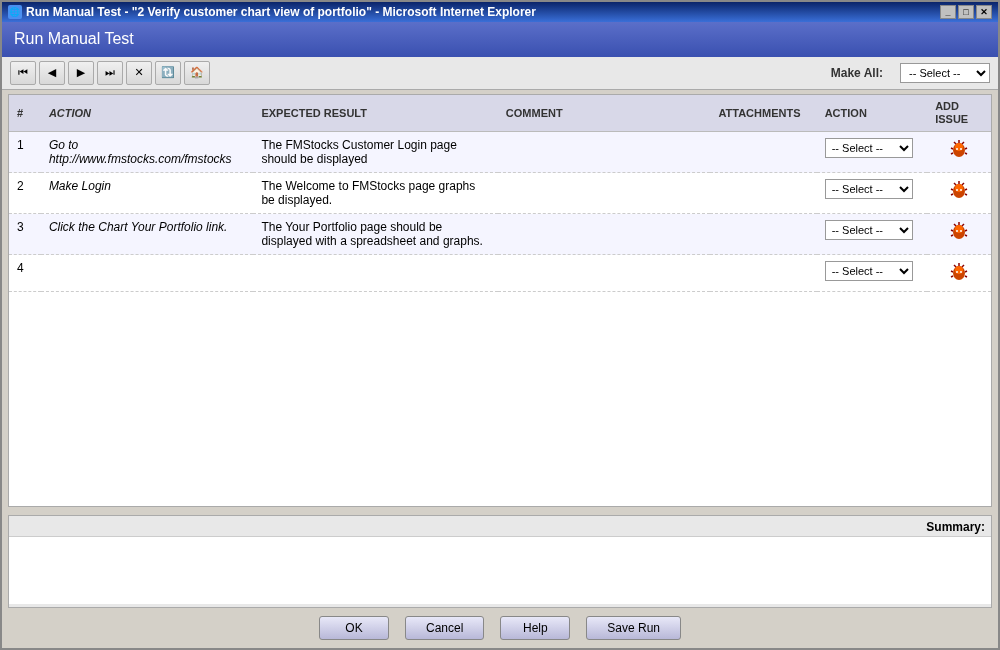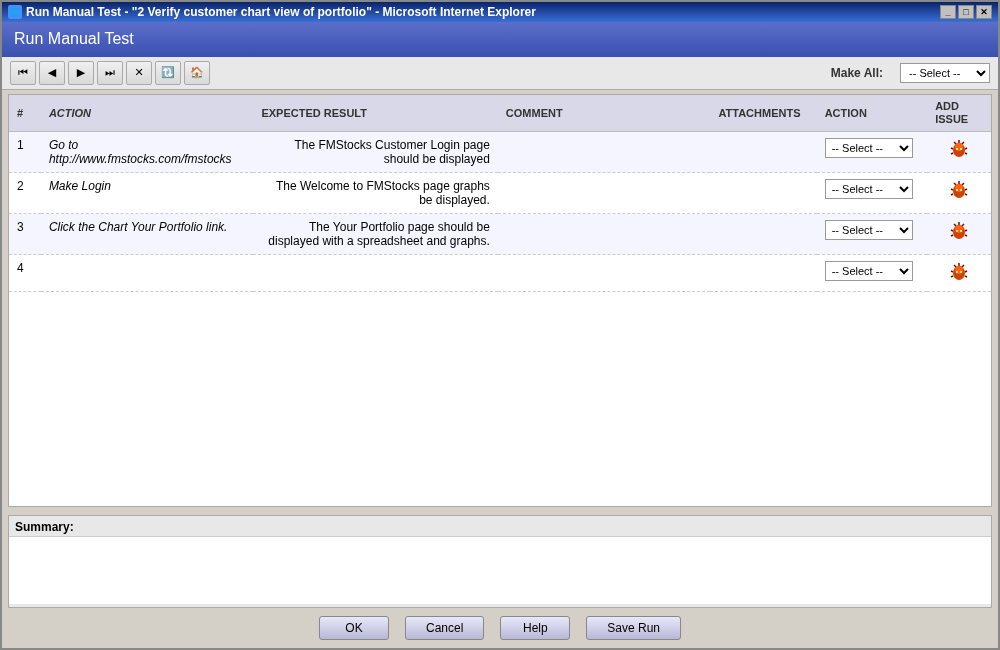--- a/index.html
+++ b/index.html
@@ -147,21 +147,21 @@
     }
     .test-table tbody tr:nth-child(odd) {
       background: #f5f5ff;
     }
     .test-table tbody tr:nth-child(even) {
       background: white;
     }
 
     .col-num { width: 30px; }
     .col-action { width: 200px; font-style: italic; }
-    .col-expected { width: 230px; text-align: right; }
+    .col-expected { width: 230px; }
     .col-comment { width: 200px; }
     .col-attachments { width: 100px; }
     .col-result { width: 100px; }
     .col-add-issue { width: 60px; text-align: center; }
 
     .result-select {
       padding: 2px 2px;
       font-size: 11px;
       border: 1px solid #999;
       background: white;
@@ -183,20 +183,21 @@
     .summary-section {
       margin: 4px 6px 0 6px;
       background: #e8e8e8;
       border: 1px solid #aaa;
     }
     .summary-label {
       font-weight: bold;
       font-size: 12px;
       padding: 4px 6px 2px 6px;
       color: #000;
+      text-align: right;
     }
     .summary-textarea {
       width: 100%;
       height: 68px;
       border: none;
       border-top: 1px solid #ccc;
       resize: none;
       font-size: 12px;
       padding: 4px;
       background: white;

